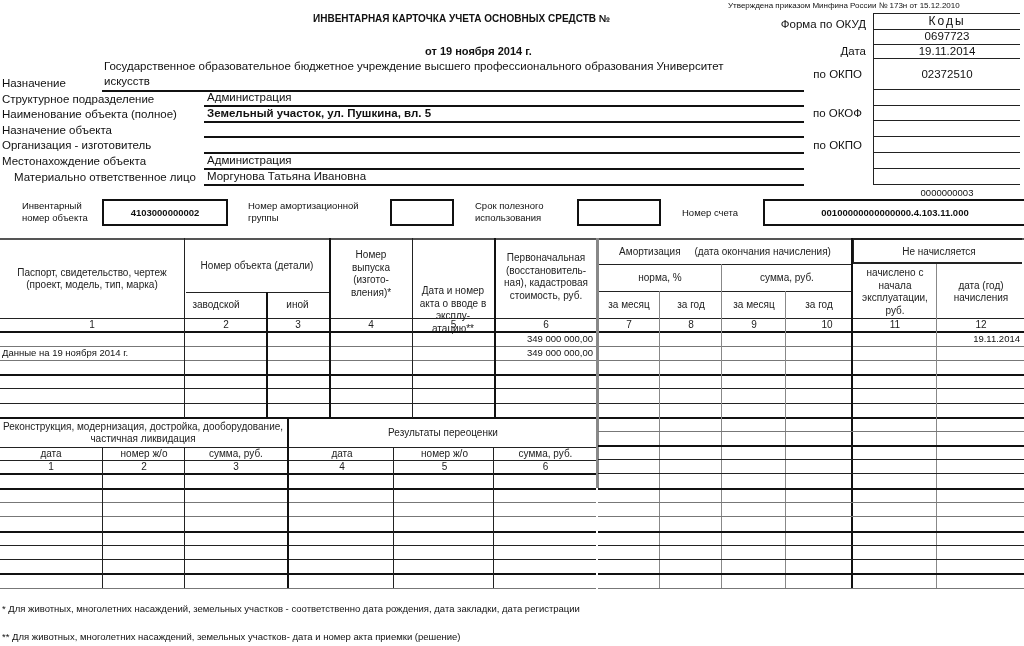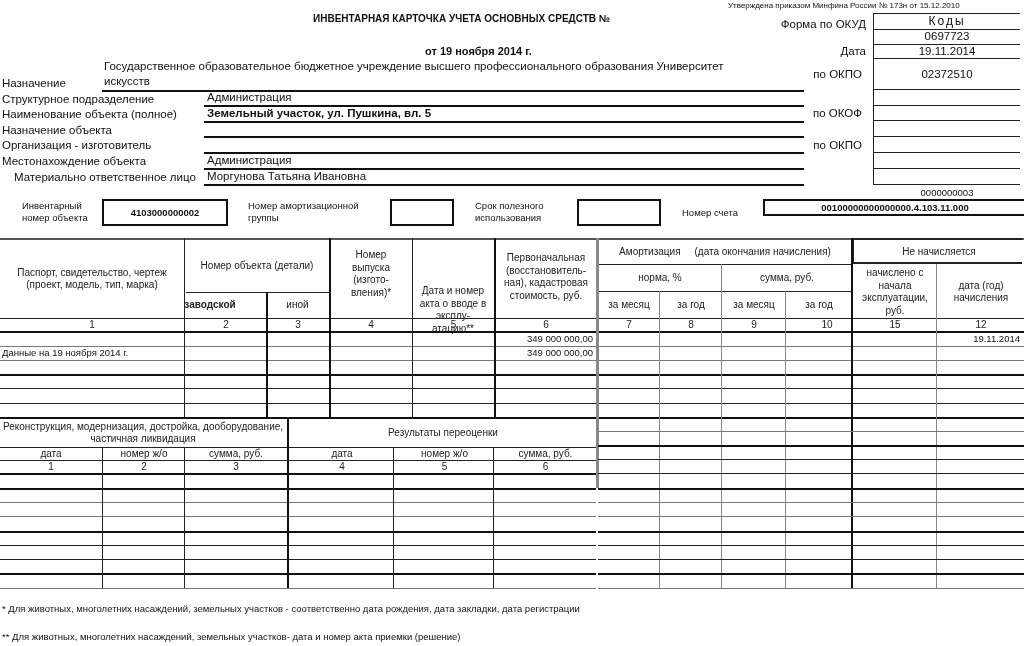--- a/index.html
+++ b/index.html
@@ -98,32 +98,32 @@
   </div>
   <div class="box" style="left:390px; top:199px; width:64px; height:27px;"></div>
 
   <div class="abs small" style="left:475px; top:200px; line-height:12px;">
     <div>Срок полезного</div>
     <div>использования</div>
   </div>
   <div class="box" style="left:577px; top:199px; width:84px; height:27px;"></div>
 
   <div class="abs small" style="left:682px; top:207px;">Номер счета</div>
-  <div class="box" style="left:763px; top:199px; width:262px; height:17px; border-right:none;">00100000000000000.4.103.11.000</div>
+  <div class="box" style="left:763px; top:199px; width:262px; height:27px; border-right:none;">00100000000000000.4.103.11.000</div>
 </div>
 
 <div>
 
   <div class="hl grey" style="left:0; top:238px; width:1024px; border-top-width:2px; border-top-color:#555;"></div>
 
   <div class="abs" style="left:852px; top:238px; width:170px; height:26px; border:2px solid #222; box-sizing:border-box; border-right:none;"></div>
 
   <div class="hcell" style="left:0; top:240px; width:184px; height:78px;">Паспорт, свидетельство, чертеж (проект, модель, тип, марка)</div>
   <div class="hcell" style="left:186px; top:240px; width:142px; height:52px;">Номер объекта (детали)</div>
-  <div class="hcell" style="left:180px; top:293px; width:60px; height:25px;font-weight:bold;">заводской</div>
+  <div class="hcell" style="left:186px; top:293px; width:60px; height:25px;">заводской</div>
   <div class="hcell" style="left:267px; top:293px; width:61px; height:25px;">иной</div>
   <div class="hcell" style="left:331px; top:244px; width:80px; height:60px; padding:0 6px; box-sizing:border-box;">Номер выпуска (изгото-вления)*</div>
   <div class="hcell" style="left:413px; top:244px; width:80px; height:60px; padding:0 6px; box-sizing:border-box;margin-top:36px;">Дата и номер акта о вводе в эксплу-атацию**</div>
   <div class="hcell" style="left:496px; top:246px; width:100px; height:62px; padding:0 3px; box-sizing:border-box;">Первоначальная (восстановитель-ная), кадастровая стоимость, руб.</div>
   <div class="hcell" style="left:599px; top:240px; width:252px; height:24px; white-space:pre;">Амортизация     (дата окончания начисления)</div>
   <div class="hcell" style="left:854px; top:240px; width:170px; height:24px;">Не начисляется</div>
   <div class="hcell" style="left:599px; top:265px; width:122px; height:26px;">норма, %</div>
   <div class="hcell" style="left:723px; top:265px; width:128px; height:26px;">сумма, руб.</div>
   <div class="hcell" style="left:599px; top:292px; width:60px; height:26px;">за месяц</div>
   <div class="hcell" style="left:661px; top:292px; width:60px; height:26px;">за год</div>
@@ -141,21 +141,21 @@
   <div class="hcell" style="left:0; top:319px; width:184px; height:12px;">1</div>
   <div class="hcell" style="left:186px; top:319px; width:80px; height:12px;">2</div>
   <div class="hcell" style="left:267px; top:319px; width:62px; height:12px;">3</div>
   <div class="hcell" style="left:331px; top:319px; width:80px; height:12px;">4</div>
   <div class="hcell" style="left:413px; top:319px; width:81px; height:12px;">5</div>
   <div class="hcell" style="left:496px; top:319px; width:100px; height:12px;">6</div>
   <div class="hcell" style="left:599px; top:319px; width:60px; height:12px;">7</div>
   <div class="hcell" style="left:661px; top:319px; width:60px; height:12px;">8</div>
   <div class="hcell" style="left:723px; top:319px; width:62px; height:12px;">9</div>
   <div class="hcell" style="left:787px; top:319px; width:80px; height:12px;">10</div>
-  <div class="hcell" style="left:854px; top:319px; width:82px; height:12px;">15</div>
+  <div class="hcell" style="left:854px; top:319px; width:82px; height:12px;">11</div>
   <div class="hcell" style="left:938px; top:319px; width:86px; height:12px;">12</div>
 
   <div class="hl grey" style="left:0; top:346px; width:1024px;"></div>
   <div class="hl grey" style="left:0; top:360px; width:1024px;"></div>
   <div class="hl" style="left:0; top:374px; width:1024px;"></div>
   <div class="hl thin" style="left:0; top:388px; width:1024px;"></div>
   <div class="hl thin" style="left:0; top:403px; width:1024px;"></div>
   <div class="hl" style="left:0; top:417px; width:598px;"></div>
   <div class="hl" style="left:598px; top:417px; width:426px;"></div>
 

